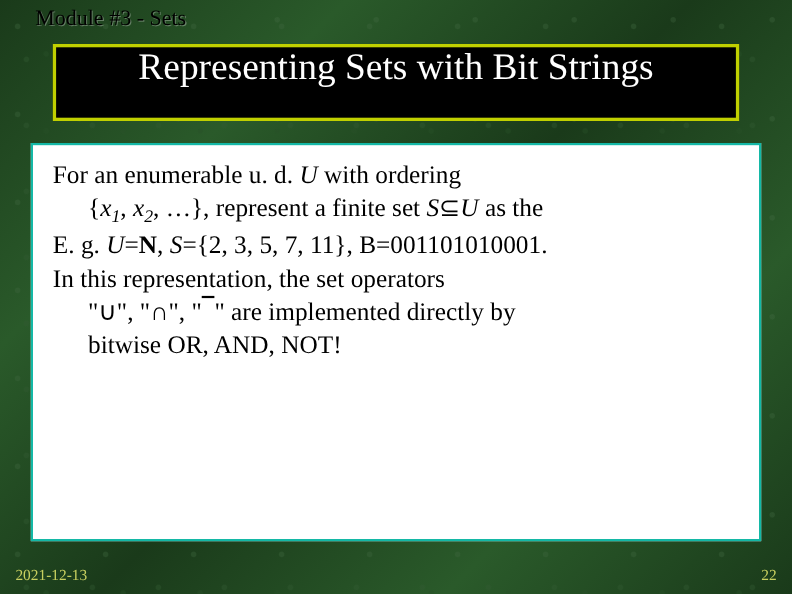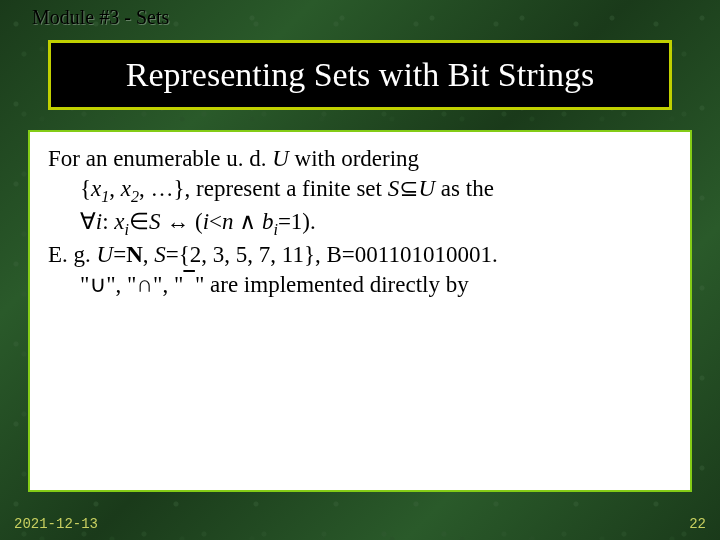--- a/index.html
+++ b/index.html
@@ -30,57 +30,57 @@
   }
   .title-box {
     position: absolute;
     top: 40px;
     left: 48px;
     right: 48px;
     height: 70px;
     background: #000;
     border: 3px solid #c0d000;
     display: flex;
-    align-items: center;
+    align-items: flex-start;
     justify-content: center;
   }
   .title-text {
     color: #fff;
     font-size: 34px;
     font-family: "Times New Roman", serif;
   }
   .content-box {
     position: absolute;
     top: 130px;
     left: 28px;
     right: 28px;
     bottom: 48px;
     background: #fff;
-    border: 2px solid #84cc16;
+    border: 2px solid #14b8a6;
     padding: 12px 18px 10px 18px;
     color: #000;
     font-size: 23px;
     line-height: 1.32;
     font-family: "Times New Roman", serif;
   }
   .content-box .indent {
     margin-left: 32px;
   }
   .footer {
     position: absolute;
     bottom: 8px;
     left: 0;
     right: 0;
     display: flex;
     justify-content: space-between;
     align-items: center;
     padding: 0 14px;
     color: #c8d060;
     font-size: 14px;
-    font-family: Liberation Mono, monospace;
+    font-family: Liberation Serif, serif;
   }
   .footer-center {
     position: absolute;
     left: 50%;
     transform: translateX(-50%);
   }
   .italic { font-style: italic; }
   sub { font-size: 0.7em; vertical-align: sub; font-style: italic; }
   .bold { font-weight: bold; }
   .overline { text-decoration: overline; display: inline-block; min-width: 10px; }
@@ -94,27 +94,26 @@
   <div class="title-text">Representing Sets with Bit Strings</div>
 </div>
 
 <div class="content-box">
   <div>
     <span>For an enumerable u. d. </span><span class="italic">U</span><span> with ordering</span>
   </div>
   <div class="indent">
     <span>{</span><span class="italic">x</span><sub>1</sub><span>, </span><span class="italic">x</span><sub>2</sub><span>, …}, represent a finite set </span><span class="italic">S</span><span>⊆</span><span class="italic">U</span><span> as the</span>
   </div>
-  <div class="indent">
-    <span>∀</span><span class="italic">i</span><span>: </span><span class="italic">x</span><sub>i</sub><span>∈</span><span class="italic">S</span><span> ↔ (</span><span class="italic">i</span><span>&lt;</span><span class="italic">n</span><span> ∧ </span><span class="italic">b</span><sub>i</sub><span>=1).</span>
-  </div>
   <div>
     <span>E. g. </span><span class="italic">U</span><span>=</span><span class="bold">N</span><span>, </span><span class="italic">S</span><span>={2, 3, 5, 7, 11}, B=001101010001.</span>
   </div>
+  <div>In this representation, the set operators</div>
   <div class="indent">
     <span>"∪", "∩", "</span><span class="overline">&nbsp;&nbsp;</span><span>" are implemented directly by</span>
   </div>
+  <div class="indent">bitwise OR, AND, NOT!</div>
 </div>
 
 <div class="footer">
   <span>2021-12-13</span>
   <span>22</span>
 </div>
 
 </body></html>

